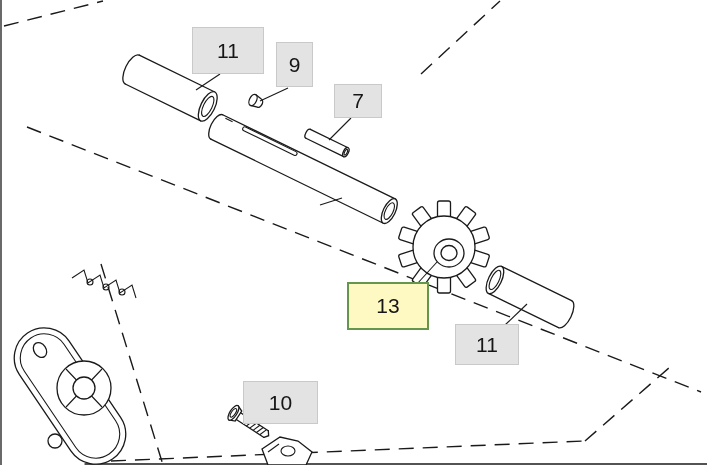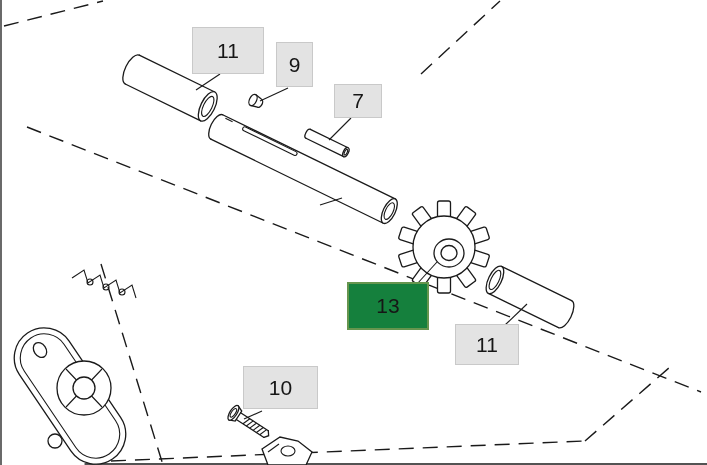--- a/index.html
+++ b/index.html
@@ -10,21 +10,21 @@
   #stage svg{position:absolute;left:0;top:0;}
   .ln{stroke:#1a1a1a;stroke-width:1.3;fill:none;stroke-linecap:round;}
   .fw{stroke:#1a1a1a;stroke-width:1.3;fill:#ffffff;}
   .thin{stroke:#1a1a1a;stroke-width:1.1;fill:none;}
   .dash{stroke:#1a1a1a;stroke-width:1.4;fill:none;stroke-dasharray:15 9;}
   .callout{
     position:absolute;display:flex;align-items:center;justify-content:center;
     background:#e3e3e3;border:1px solid #c9c9c9;box-sizing:border-box;
     font-size:21px;color:#161616;cursor:pointer;user-select:none;
   }
-  .callout.highlight{background:#15803d;border:2px solid #66954e;}
+  .callout.highlight{background:#fef9c3;border:2px solid #66954e;}
 </style>
 </head>
 <body>
 
 <div id="stage">
   <svg width="707" height="465" viewBox="0 0 707 465">
 
     <g class="ln">
       <line x1="1" y1="0" x2="1" y2="465"></line>
       <line x1="85" y1="464" x2="707" y2="464"></line>
@@ -145,16 +145,16 @@
   </div>
   <div class="callout" style="left:334px;top:84px;width:48px;height:34px;">
     <span>7</span>
   </div>
   <div class="callout highlight" style="left:347px;top:282px;width:82px;height:48px;">
     <span>13</span>
   </div>
   <div class="callout" style="left:455px;top:324px;width:64px;height:41px;">
     <span>11</span>
   </div>
-  <div class="callout" style="left:243px;top:366px;width:75px;height:43px;">
+  <div class="callout" style="left:243px;top:381px;width:75px;height:43px;">
     <span>10</span>
   </div>
 </div>
 
 </body></html>

